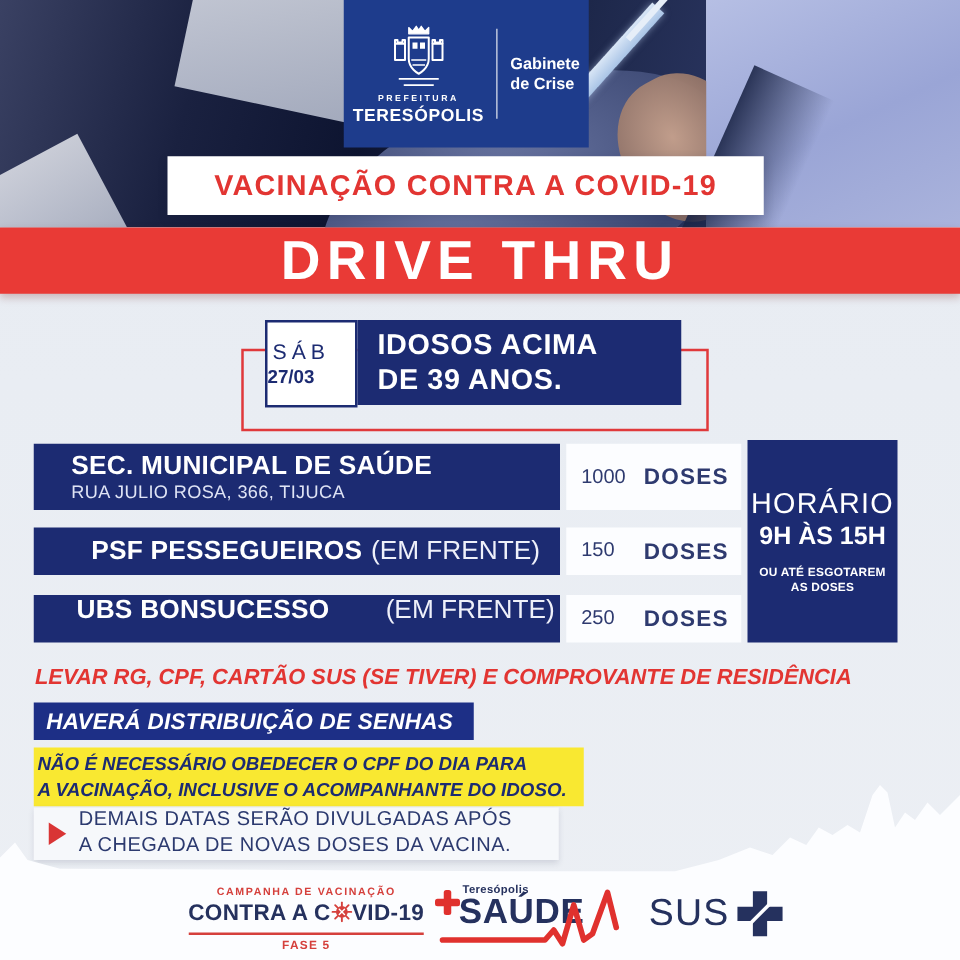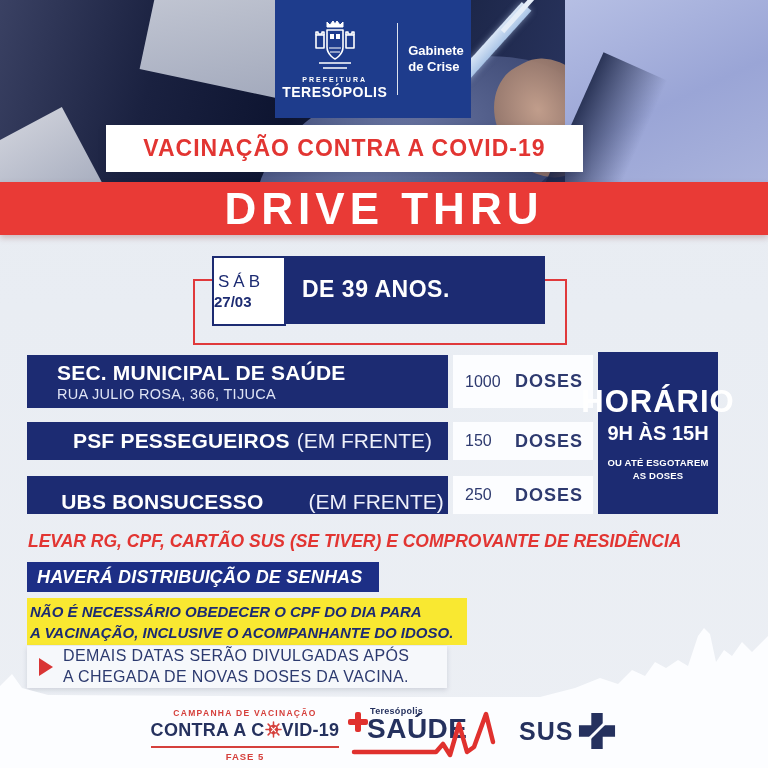--- a/index.html
+++ b/index.html
@@ -33,21 +33,21 @@
   
   .header-box{left:275px;top:0;width:196px;height:118px;background:#1e3c8c;
     display:flex;align-items:center;justify-content:center;gap:10px;color:#fff;}
   .crest-col{display:flex;flex-direction:column;align-items:center;}
   .prefeitura{font-size:7px;letter-spacing:2px;font-weight:700;margin-top:3px;}
   .city{font-size:14px;font-weight:700;letter-spacing:.5px;margin-top:1px;}
   .vdivider{width:1px;height:72px;background:rgba(255,255,255,.85);}
   .office{font-size:13px;font-weight:700;line-height:1.2;}
 
   
-  .subtitle-box{left:106px;top:125px;width:477px;height:47px;background:#ffffff;
+  .subtitle-box{left:134px;top:125px;width:477px;height:47px;background:#ffffff;
     display:flex;align-items:center;justify-content:center;box-shadow:0 3px 8px rgba(20,30,60,.18);}
   .subtitle-text{color:#e23532;font-weight:700;font-size:23px;letter-spacing:1px;}
   .band{left:0;top:182px;width:768px;height:53px;background:#e93a36;
     display:flex;align-items:center;justify-content:center;box-shadow:0 3px 6px rgba(120,30,30,.25);}
   .band-text{color:#fff;font-weight:700;font-size:44px;letter-spacing:5px;}
 
   
   .date-outline{left:193px;top:279px;width:370px;height:62px;border:2px solid #e0393b;}
   .day-box{left:212px;top:256px;width:70px;height:66px;background:#fff;border:2px solid #1c2b72;
     display:flex;flex-direction:column;align-items:flex-start;justify-content:center;color:#1c2b72;}
@@ -55,36 +55,36 @@
   .date{font-size:15px;font-weight:800;margin-top:1px;}
   .audience-box{left:286px;top:256px;width:259px;height:68px;background:#1c2b72;
     display:flex;flex-direction:column;justify-content:center;padding-left:16px;box-sizing:border-box;}
   .audience-line{color:#fff;font-weight:800;font-size:23px;line-height:1.2;letter-spacing:.5px;}
 
   
   .loc{background:#1c2b72;color:#fff;display:flex;flex-direction:column;justify-content:center;
     padding-left:30px;box-sizing:border-box;}
   .loc1{left:27px;top:355px;width:421px;height:53px;}
   .loc2{left:27px;top:422px;width:421px;height:38px;flex-direction:row;align-items:center;}
-  .loc3{left:27px;top:476px;width:421px;height:38px;flex-direction:row;align-items:flex-end;gap:38px;}
+  .loc3{left:27px;top:476px;width:421px;height:38px;flex-direction:row;align-items:flex-start;gap:38px;}
   .loc-name{font-weight:700;font-size:21px;letter-spacing:.2px;white-space:nowrap;}
   .loc-addr{font-weight:400;font-size:14.5px;color:#dfe4f5;margin-top:1px;letter-spacing:.3px;}
   .loc-suffix{font-weight:400;font-size:21px;margin-left:7px;color:#eef0fa;white-space:nowrap;}
   .doses{background:#fcfdff;color:#2e3a6f;display:flex;align-items:center;justify-content:space-between;
     padding:0 10px 0 12px;box-sizing:border-box;}
   .doses1{left:453px;top:355px;width:140px;height:53px;}
   .doses2{left:453px;top:422px;width:140px;height:38px;}
   .doses3{left:453px;top:476px;width:140px;height:38px;}
   .doses-num{font-size:16px;font-weight:500;}
   .doses-label{font-size:18px;font-weight:700;letter-spacing:1px;}
 
   
   .horario-box{left:598px;top:352px;width:120px;height:162px;background:#1c2b72;color:#fff;
     display:flex;flex-direction:column;align-items:center;justify-content:center;text-align:center;}
-  .horario-label{font-size:31px;font-weight:700;letter-spacing:1px;}
+  .horario-label{font-size:23px;font-weight:400;letter-spacing:1px;}
   .horario-time{font-size:20px;font-weight:800;margin-top:2px;}
   .horario-note{font-size:9.5px;font-weight:800;line-height:1.3;margin-top:12px;letter-spacing:.2px;}
 
   
   .docs-line{left:28px;top:531px;width:732px;color:#e23532;font-weight:700;font-style:italic;
     font-size:17.5px;white-space:nowrap;}
   .senhas-box{left:27px;top:562px;width:352px;height:30px;background:#1d2f86;display:flex;align-items:center;
     padding-left:10px;box-sizing:border-box;}
   .senhas-text{color:#fff;font-weight:700;font-style:italic;font-size:18px;letter-spacing:.2px;white-space:nowrap;}
   .cpf-box{left:27px;top:598px;width:440px;height:47px;background:#f9e831;display:flex;flex-direction:column;
@@ -106,21 +106,21 @@
   .campaign-name .vbit{display:inline-block;vertical-align:-2px;}
   .phase{color:#d5403c;font-size:9.5px;font-weight:800;letter-spacing:1px;margin-top:3px;}
   .logo-saude{position:absolute;left:348px;top:4px;width:150px;height:58px;}
   .saude-cross{position:absolute;left:0;top:8px;width:20px;height:20px;}
   .saude-cross:before{content:"";position:absolute;left:7px;top:0;width:6px;height:20px;background:#e0312e;border-radius:2px;}
   .saude-cross:after{content:"";position:absolute;left:0;top:7px;width:20px;height:6px;background:#e0312e;border-radius:2px;}
   .saude-city{position:absolute;left:22px;top:2px;color:#25315e;font-size:9px;font-weight:800;letter-spacing:.3px;}
   .saude-name{position:absolute;left:19px;top:9px;color:#25315e;font-size:28px;font-weight:700;letter-spacing:.5px;}
   .ekg{position:absolute;left:2px;top:6px;}
   .logo-sus{position:absolute;left:519px;top:12px;display:flex;align-items:center;gap:5px;}
-  .sus-text{color:#25315e;font-size:25px;font-weight:700;letter-spacing:1px;}
+  .sus-text{color:#25315e;font-size:30px;font-weight:400;letter-spacing:1px;}
 </style>
 </head>
 <body>
 
 <div class="poster">
 
   <div class="abs photo">
     <div class="photo-left">
       <div class="paper"></div>
       <div class="sliver"></div>
@@ -165,20 +165,21 @@
   <div class="abs band">
     <span class="band-text">DRIVE THRU</span>
   </div>
 
   <div class="abs date-outline"></div>
   <div class="abs day-box">
     <span class="day">SÁB</span>
     <span class="date">27/03</span>
   </div>
   <div class="abs audience-box">
+    <span class="audience-line">IDOSOS ACIMA</span>
     <span class="audience-line">DE 39 ANOS.</span>
   </div>
 
   <div class="abs loc loc1">
     <span class="loc-name">SEC. MUNICIPAL DE SAÚDE</span>
     <span class="loc-addr">RUA JULIO ROSA, 366, TIJUCA</span>
   </div>
   <div class="abs doses doses1">
     <span class="doses-num">1000</span>
     <span class="doses-label">DOSES</span>

